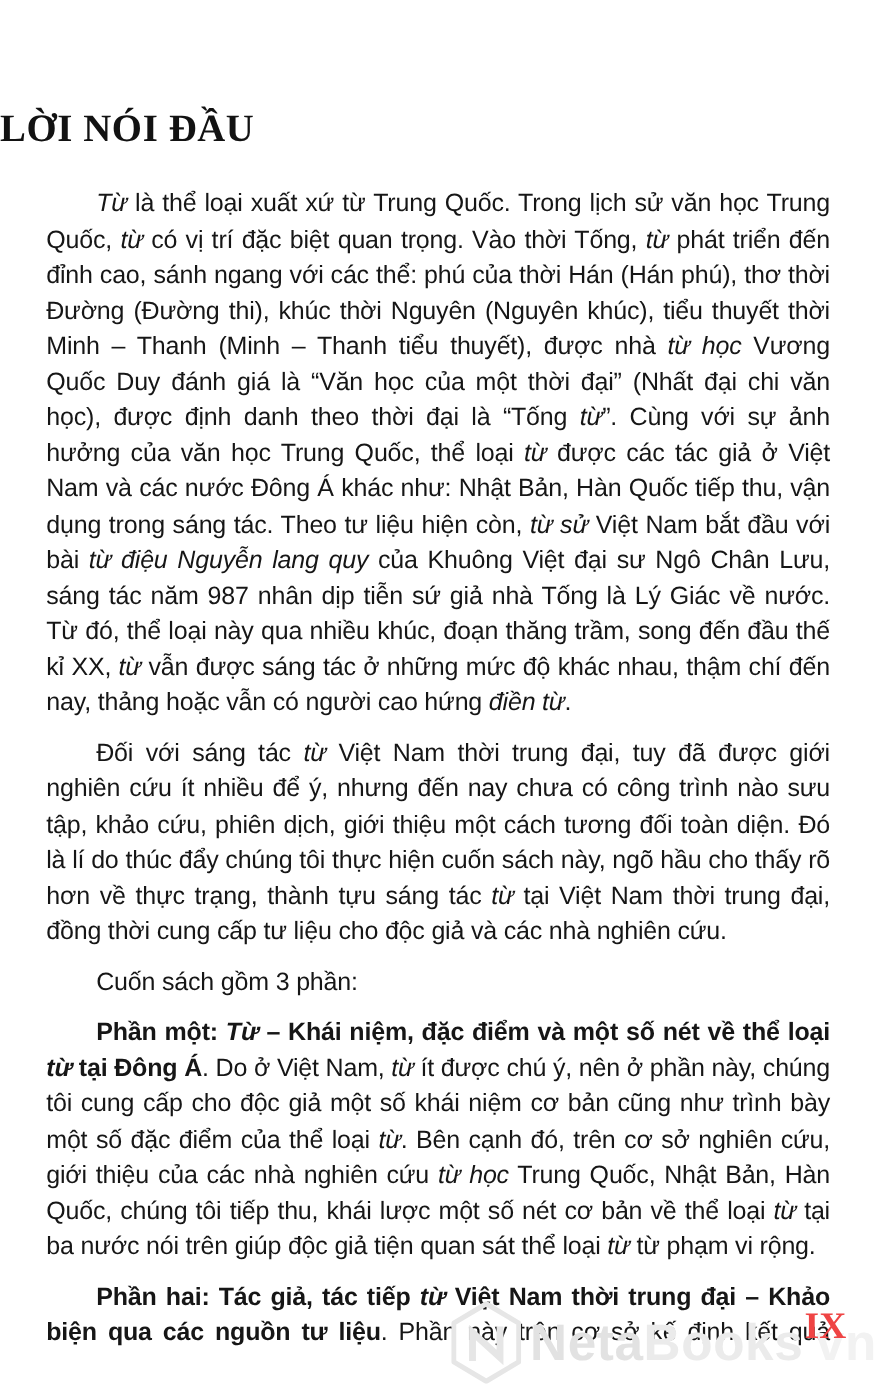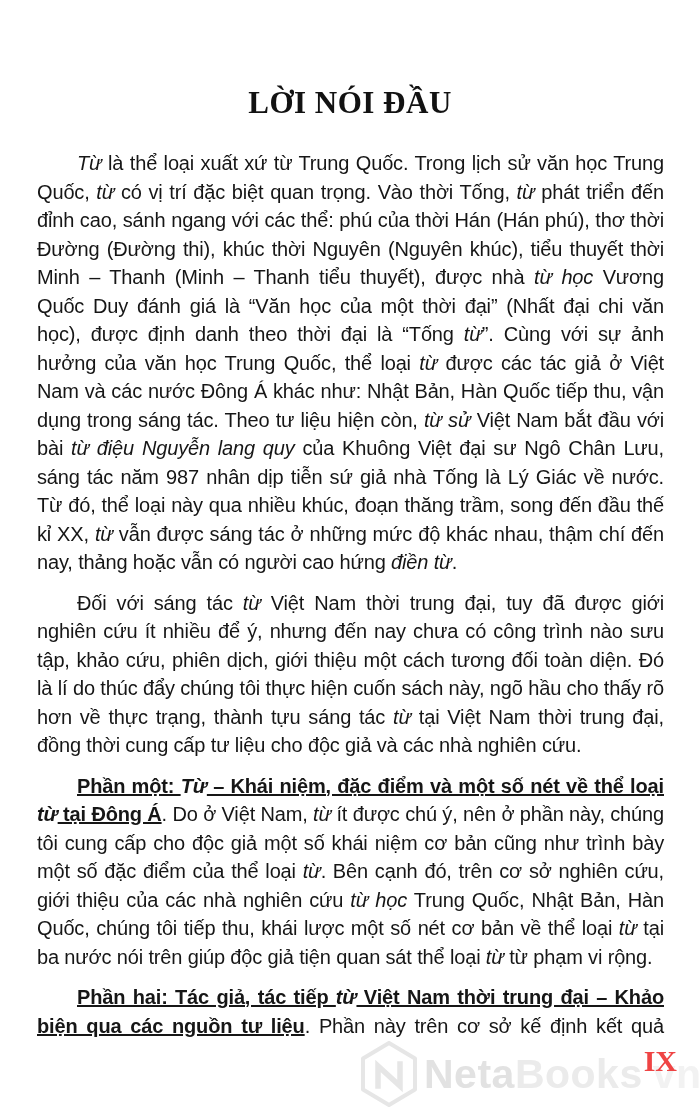--- a/index.html
+++ b/index.html
@@ -10,40 +10,39 @@
     color: #161616;
   }
   .page {
     position: relative;
     width: 700px; height: 1120px;
     overflow: hidden;
     background: #ffffff;
   }
   .title {
     margin: 84px 0 0 0;
-    text-align: center;
     font-family: "Liberation Serif", serif;
     font-size: 31px;
     line-height: 37px;
     font-weight: 700;
     letter-spacing: 0.5px;
     color: #121212;
   }
   .body-text {
     margin: 28px 24px 0 25px;
     font-size: 20px;
     line-height: 28.5px;
     letter-spacing: -0.15px;
     text-align: justify;
     color: #161616;
   }
   .body-text p { margin: 12px; text-indent: 40px; }
   .body-text p.p-cut { text-align-last: justify; }
   .s-i  { font-style: italic; }
-  .s-b  { font-weight: 700; text-decoration: underline; }
+  .s-b  { font-weight: 700; }
   .s-bi { font-weight: 700; font-style: italic; }
 
   .watermark {
     position: absolute;
     left: 361px; top: 1037px;
     height: 74px;
     display: flex;
     align-items: center;
     white-space: nowrap;
     user-select: none;
@@ -72,20 +71,21 @@
 </head>
 <body>
 
 <div class="page">
 
   <h1 class="title">LỜI NÓI ĐẦU</h1>
 
   <div class="body-text">
       <p><span class="s-i">Từ</span><span> là thể loại xuất xứ từ Trung Quốc. Trong lịch sử văn học Trung Quốc, </span><span class="s-i">từ</span><span> có vị trí đặc biệt quan trọng. Vào thời Tống, </span><span class="s-i">từ</span><span> phát triển đến đỉnh cao, sánh ngang với các thể: phú của thời Hán (Hán phú), thơ thời Đường (Đường thi), khúc thời Nguyên (Nguyên khúc), tiểu thuyết thời Minh – Thanh (Minh – Thanh tiểu thuyết), được nhà </span><span class="s-i">từ học</span><span> Vương Quốc Duy đánh giá là “Văn học của một thời đại” (Nhất đại chi văn học), được định danh theo thời đại là “Tống </span><span class="s-i">từ</span><span>”. Cùng với sự ảnh hưởng của văn học Trung Quốc, thể loại </span><span class="s-i">từ</span><span> được các tác giả ở Việt Nam và các nước Đông Á khác như: Nhật Bản, Hàn Quốc tiếp thu, vận dụng trong sáng tác. Theo tư liệu hiện còn, </span><span class="s-i">từ sử</span><span> Việt Nam bắt đầu với bài </span><span class="s-i">từ điệu Nguyễn lang quy</span><span> của Khuông Việt đại sư Ngô Chân Lưu, sáng tác năm 987 nhân dịp tiễn sứ giả nhà Tống là Lý Giác về nước. Từ đó, thể loại này qua nhiều khúc, đoạn thăng trầm, song đến đầu thế kỉ XX, </span><span class="s-i">từ</span><span> vẫn được sáng tác ở những mức độ khác nhau, thậm chí đến nay, thảng hoặc vẫn có người cao hứng </span><span class="s-i">điền từ</span><span>.</span></p>
       <p><span>Đối với sáng tác </span><span class="s-i">từ</span><span> Việt Nam thời trung đại, tuy đã được giới nghiên cứu ít nhiều để ý, nhưng đến nay chưa có công trình nào sưu tập, khảo cứu, phiên dịch, giới thiệu một cách tương đối toàn diện. Đó là lí do thúc đẩy chúng tôi thực hiện cuốn sách này, ngõ hầu cho thấy rõ hơn về thực trạng, thành tựu sáng tác </span><span class="s-i">từ</span><span> tại Việt Nam thời trung đại, đồng thời cung cấp tư liệu cho độc giả và các nhà nghiên cứu.</span></p>
+      <p><span>Cuốn sách gồm 3 phần:</span></p>
       <p><span class="s-b">Phần một: </span><span class="s-bi">Từ</span><span class="s-b"> – Khái niệm, đặc điểm và một số nét về thể loại </span><span class="s-bi">từ</span><span class="s-b"> tại Đông Á</span><span>. Do ở Việt Nam, </span><span class="s-i">từ</span><span> ít được chú ý, nên ở phần này, chúng tôi cung cấp cho độc giả một số khái niệm cơ bản cũng như trình bày một số đặc điểm của thể loại </span><span class="s-i">từ</span><span>. Bên cạnh đó, trên cơ sở nghiên cứu, giới thiệu của các nhà nghiên cứu </span><span class="s-i">từ học</span><span> Trung Quốc, Nhật Bản, Hàn Quốc, chúng tôi tiếp thu, khái lược một số nét cơ bản về thể loại </span><span class="s-i">từ</span><span> tại ba nước nói trên giúp độc giả tiện quan sát thể loại </span><span class="s-i">từ</span><span> từ phạm vi rộng.</span></p>
       <p class="p-cut"><span class="s-b">Phần hai: Tác giả, tác tiếp </span><span class="s-bi">từ</span><span class="s-b"> Việt Nam thời trung đại – Khảo biện qua các nguồn tư liệu</span><span>. Phần này trên cơ sở kế định kết quả</span></p>
     </div>
 
   <div class="watermark">
     <svg class="wm-logo" width="56" height="66" viewBox="0 0 56 66">
       <polygon points="28,2 54,17.5 54,48.5 28,64 2,48.5 2,17.5" fill="none" stroke="#e6e6e6" stroke-width="4" stroke-linejoin="round"></polygon>
       <polyline points="17,45 17,25 39,45 39,23" fill="none" stroke="#e6e6e6" stroke-width="5.5" stroke-linecap="square" stroke-linejoin="miter"></polyline>
     </svg>
     <span class="wm-text wm-neta">Neta</span>

